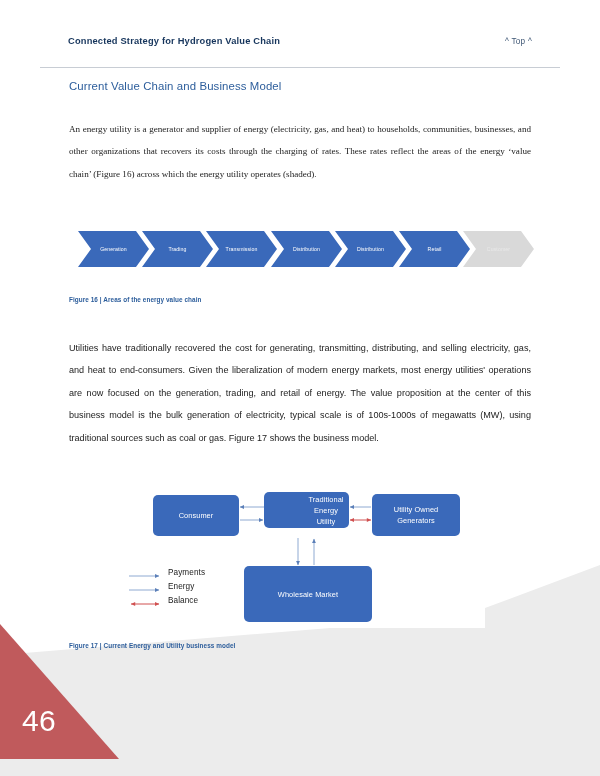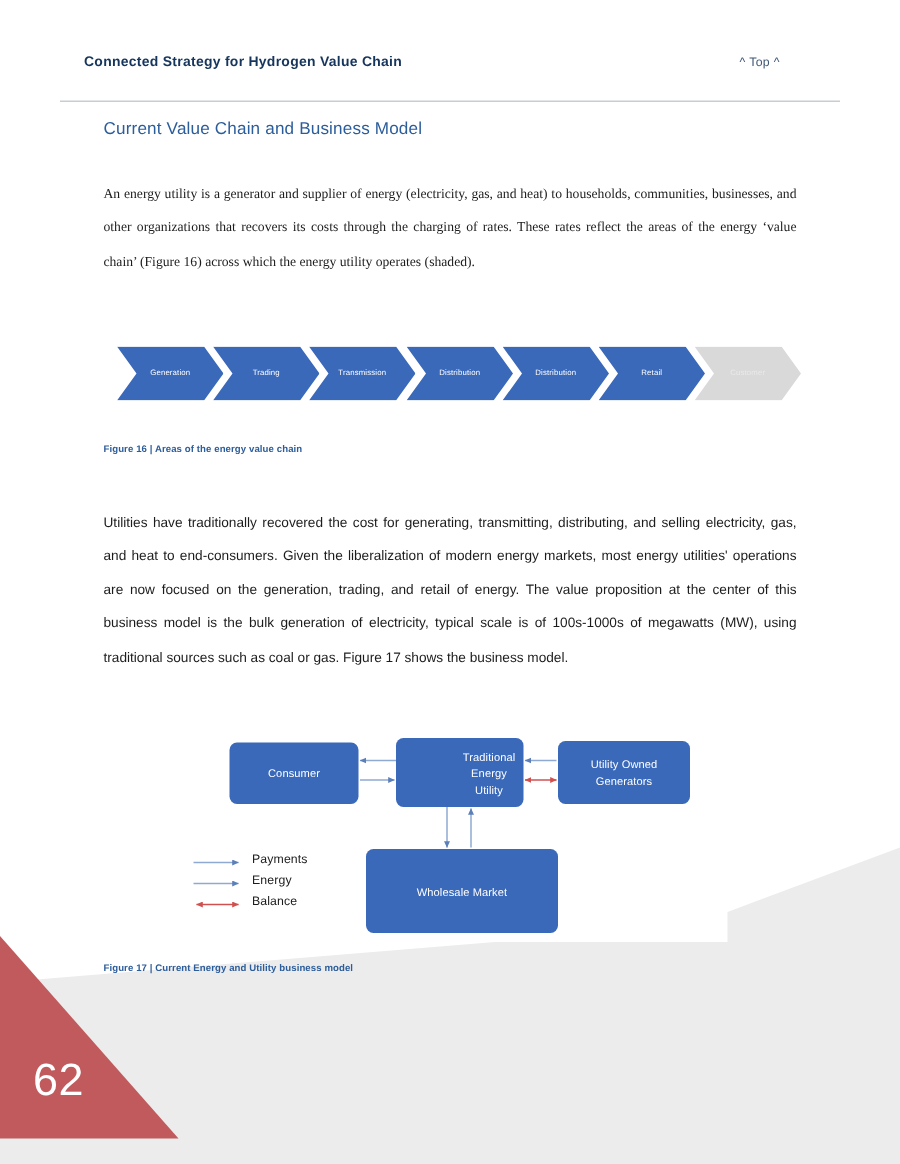--- a/index.html
+++ b/index.html
@@ -36,21 +36,21 @@
   .page {
     position: relative;
     z-index: 2;
     width: 600px;
     height: 776px;
   }
 
   
   .header {
     position: absolute;
-    left: 56px; top: 36px;
+    left: 68px; top: 36px;
     width: 464px;
     display: flex;
     align-items: baseline;
     justify-content: space-between;
   }
   .header-title {
     font-size: 9.3px;
     font-weight: bold;
     color: #16355c;
     letter-spacing: 0.02em;
@@ -136,21 +136,21 @@
     align-items: center;
     justify-content: center;
     text-align: center;
     font-size: 7.4px;
     line-height: 11px;
     letter-spacing: 0.01em;
     padding: 0 6px;
     box-sizing: border-box;
   }
   #node-consumer  { left: 153px; top: 495px; width: 86px;  height: 41px; }
-  #node-utility   { left: 264px; top: 492px; width: 85px;  height: 46px; padding-left: 45px; }
+  #node-utility   { left: 264px; top: 492px; width: 85px;  height: 36px; padding-left: 45px; }
   #node-generators{ left: 372px; top: 494px; width: 88px;  height: 42px; }
   #node-wholesale { left: 244px; top: 566px; width: 128px; height: 56px; }
 
   
   .legend {
     position: absolute;
     left: 128px; top: 563px;
     width: 110px;
   }
   .legend-row {
@@ -276,15 +276,15 @@
       <div class="legend-row">
         <span class="legend-swatch"><svg width="34" height="10" viewBox="0 0 34 10">
             <line x1="3" y1="5" x2="31" y2="5" stroke="#d05050" stroke-width="1" marker-end="url(#arrow-red)" marker-start="url(#arrow-red-start)"></line>
           </svg></span>
         <span class="legend-label">Balance</span>
       </div>
     </div>
 
   <div class="fig-caption fig-caption-17">Figure 17 | Current Energy and Utility business model</div>
 
-  <div class="page-number">62</div>
+  <div class="page-number">46</div>
 
 </div>
 
 </body></html>

